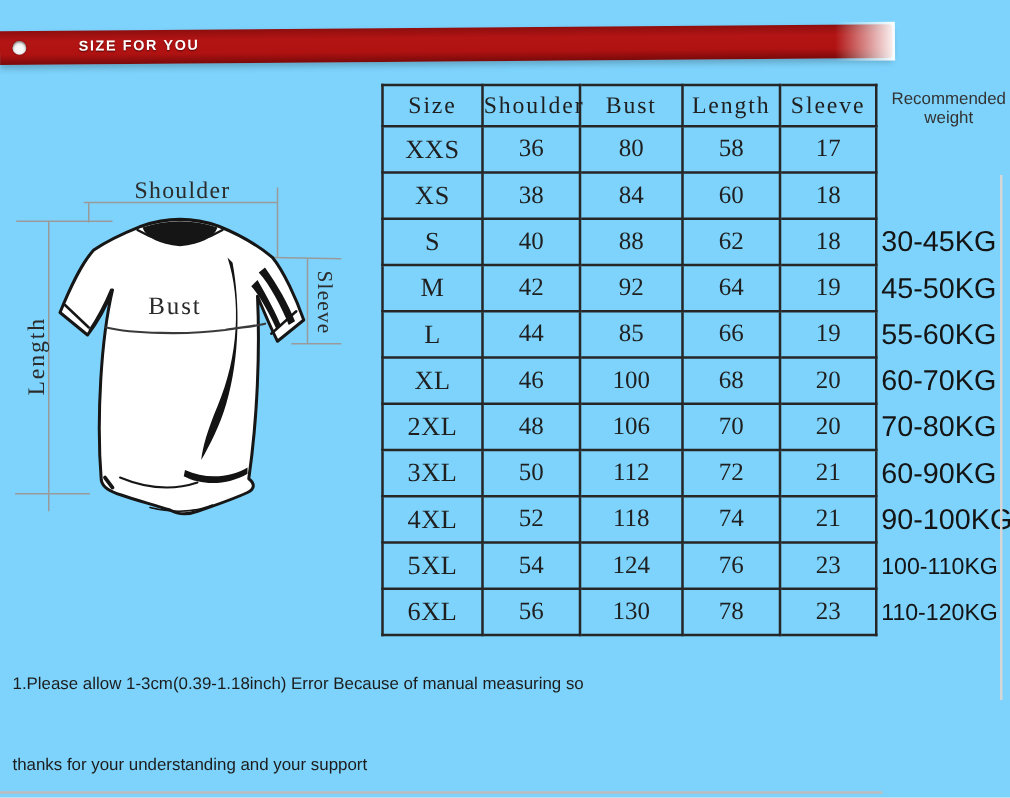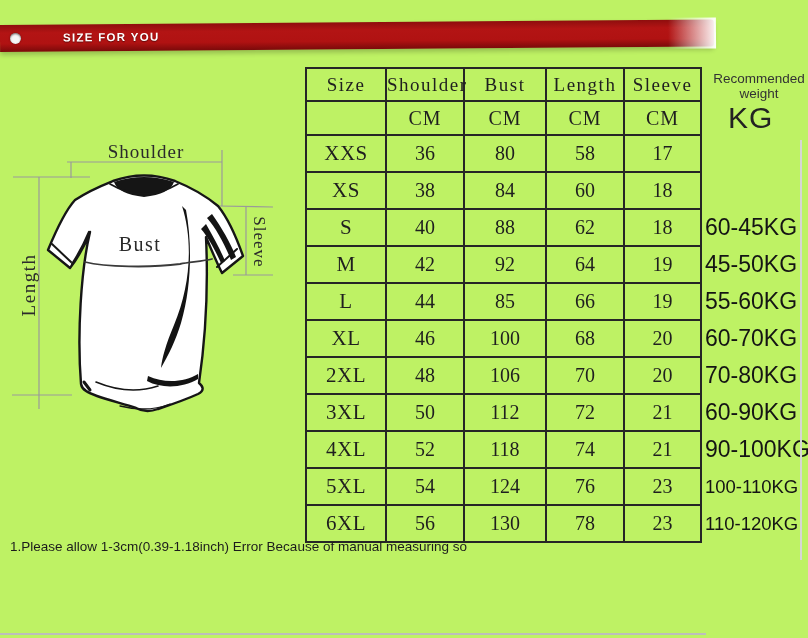--- a/index.html
+++ b/index.html
@@ -1,17 +1,17 @@
 <!DOCTYPE html>
 <html><head>
 <meta charset="utf-8">
 <style>
   html,body{margin:0;padding:0;background:#e9e9e9;}
   #stage{
-    position:relative;width:808px;height:638px;background:#bef264;
+    position:relative;width:808px;height:638px;background:#7dd3fc;
     overflow:hidden;font-family:"Liberation Sans",sans-serif;
   }
   
   .banner{
     position:absolute;left:0;top:25px;width:714px;height:27px;
     background:linear-gradient(180deg,#8e0e0e 0%,#b31414 30%,#b01212 70%,#7a0a0a 100%);
     transform:rotate(-0.45deg);transform-origin:left center;
     border-radius:0 3px 3px 0;
     box-shadow:0 3px 5px rgba(0,0,0,0.22);
   }
@@ -138,28 +138,20 @@
         <td class="b">Size</td>
         <td class="b">Shoulder</td>
         <td class="b">Bust</td>
         <td class="b">Length</td>
         <td class="b">Sleeve</td>
         <td class="nb whead">
           <div>Recommended</div>
           <div>weight</div>
         </td>
       </tr>
-      <tr class="unit-row">
-        <td class="b"></td>
-        <td class="b">CM</td>
-        <td class="b">CM</td>
-        <td class="b">CM</td>
-        <td class="b">CM</td>
-        <td class="nb kg-cell">KG</td>
-      </tr>
     </thead>
     <tbody>
         <tr class="data-row">
           <td class="b size-cell">XXS</td>
           <td class="b">36</td>
           <td class="b">80</td>
           <td class="b">58</td>
           <td class="b">17</td>
           <td class="nb wcell big"></td>
         </tr>
@@ -170,21 +162,21 @@
           <td class="b">60</td>
           <td class="b">18</td>
           <td class="nb wcell big"></td>
         </tr>
         <tr class="data-row">
           <td class="b size-cell">S</td>
           <td class="b">40</td>
           <td class="b">88</td>
           <td class="b">62</td>
           <td class="b">18</td>
-          <td class="nb wcell big">60-45KG</td>
+          <td class="nb wcell big">30-45KG</td>
         </tr>
         <tr class="data-row">
           <td class="b size-cell">M</td>
           <td class="b">42</td>
           <td class="b">92</td>
           <td class="b">64</td>
           <td class="b">19</td>
           <td class="nb wcell big">45-50KG</td>
         </tr>
         <tr class="data-row">
@@ -241,18 +233,19 @@
           <td class="b">130</td>
           <td class="b">78</td>
           <td class="b">23</td>
           <td class="nb wcell small">110-120KG</td>
         </tr>
       </tbody>
   </table>
 
   <div class="notes">
     <div>1.Please allow 1-3cm(0.39-1.18inch) Error Because of manual measuring so</div>
+    <div>thanks for your understanding and your support</div>
     
   </div>
 
   <div class="edge-right"></div>
   <div class="edge-bottom"></div>
 </div>
 
 </body></html>

